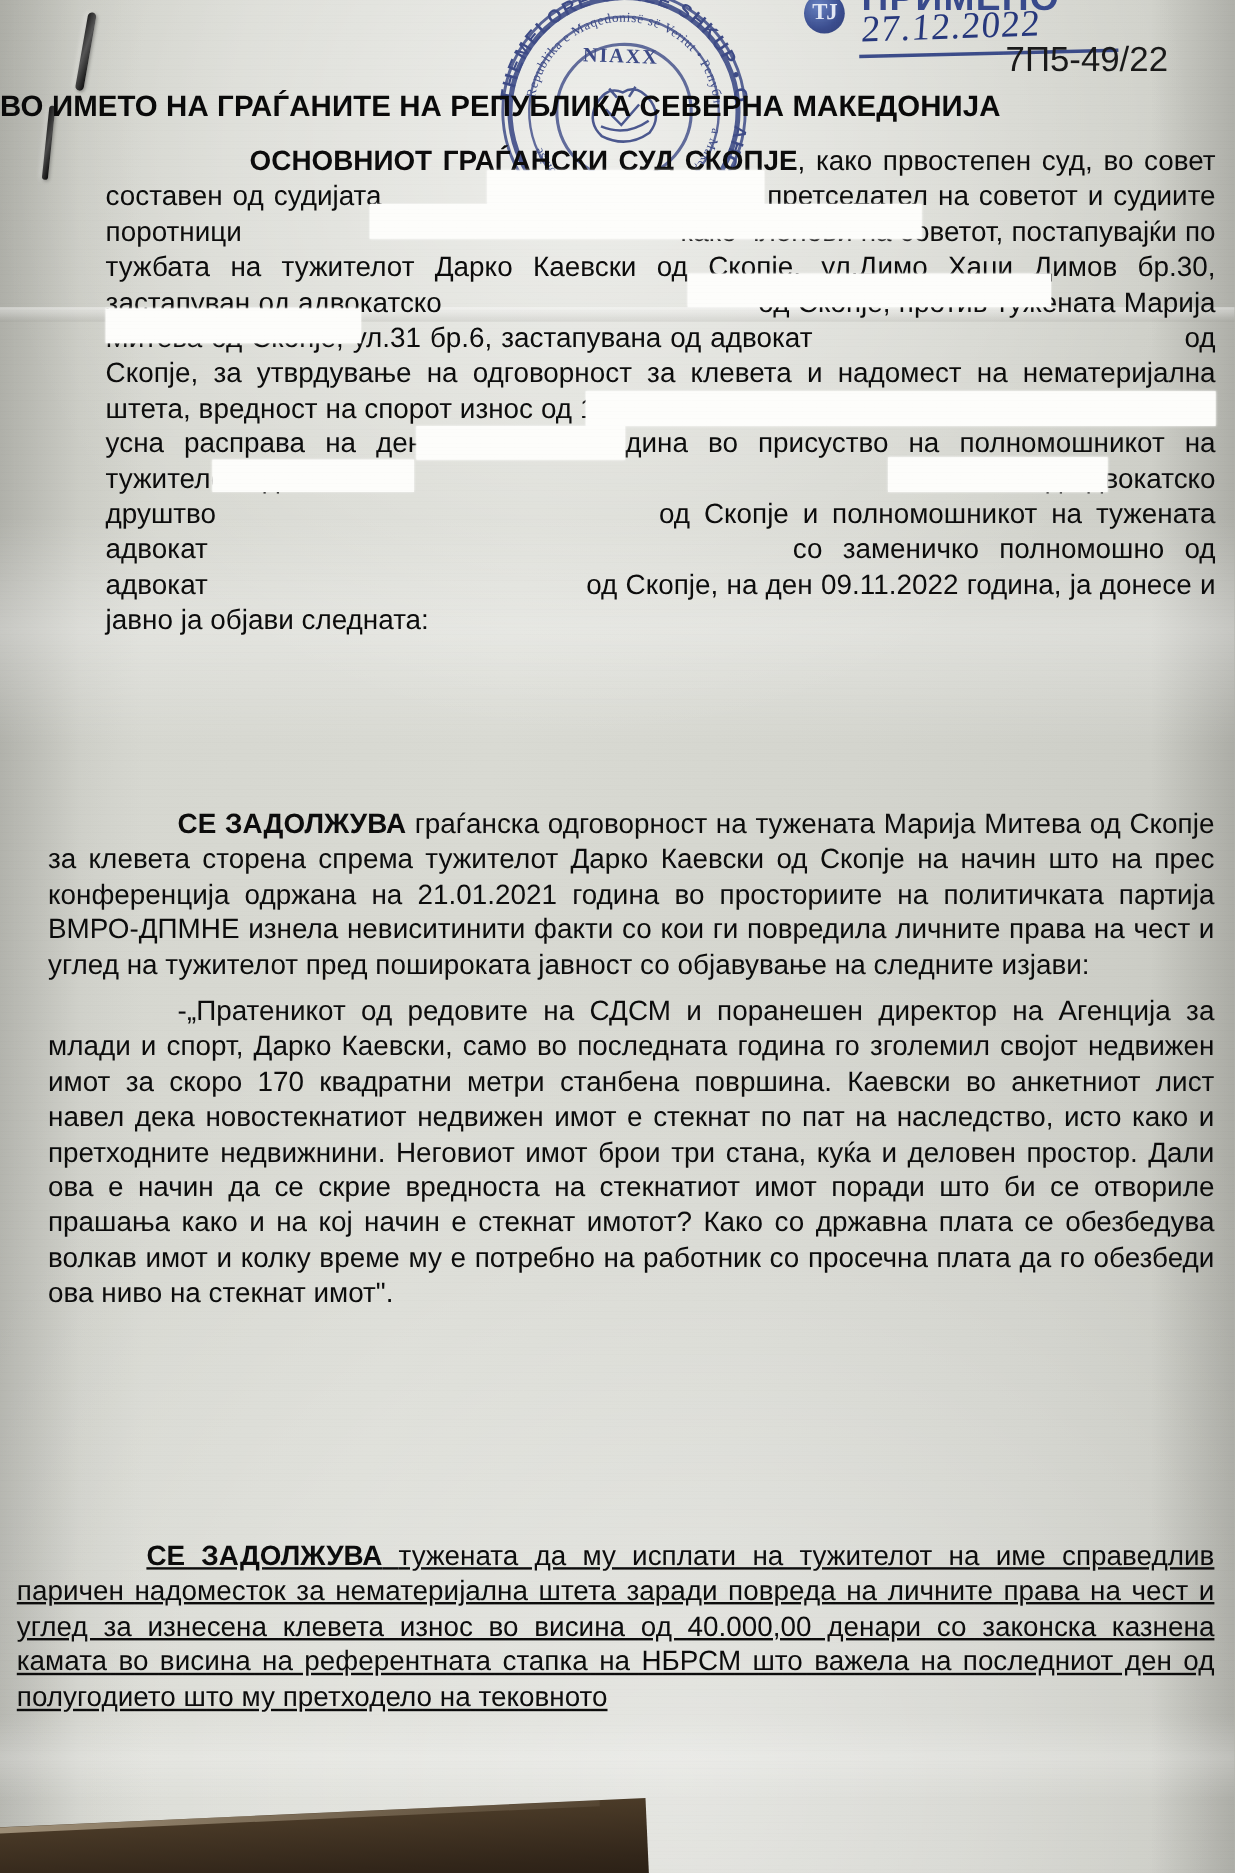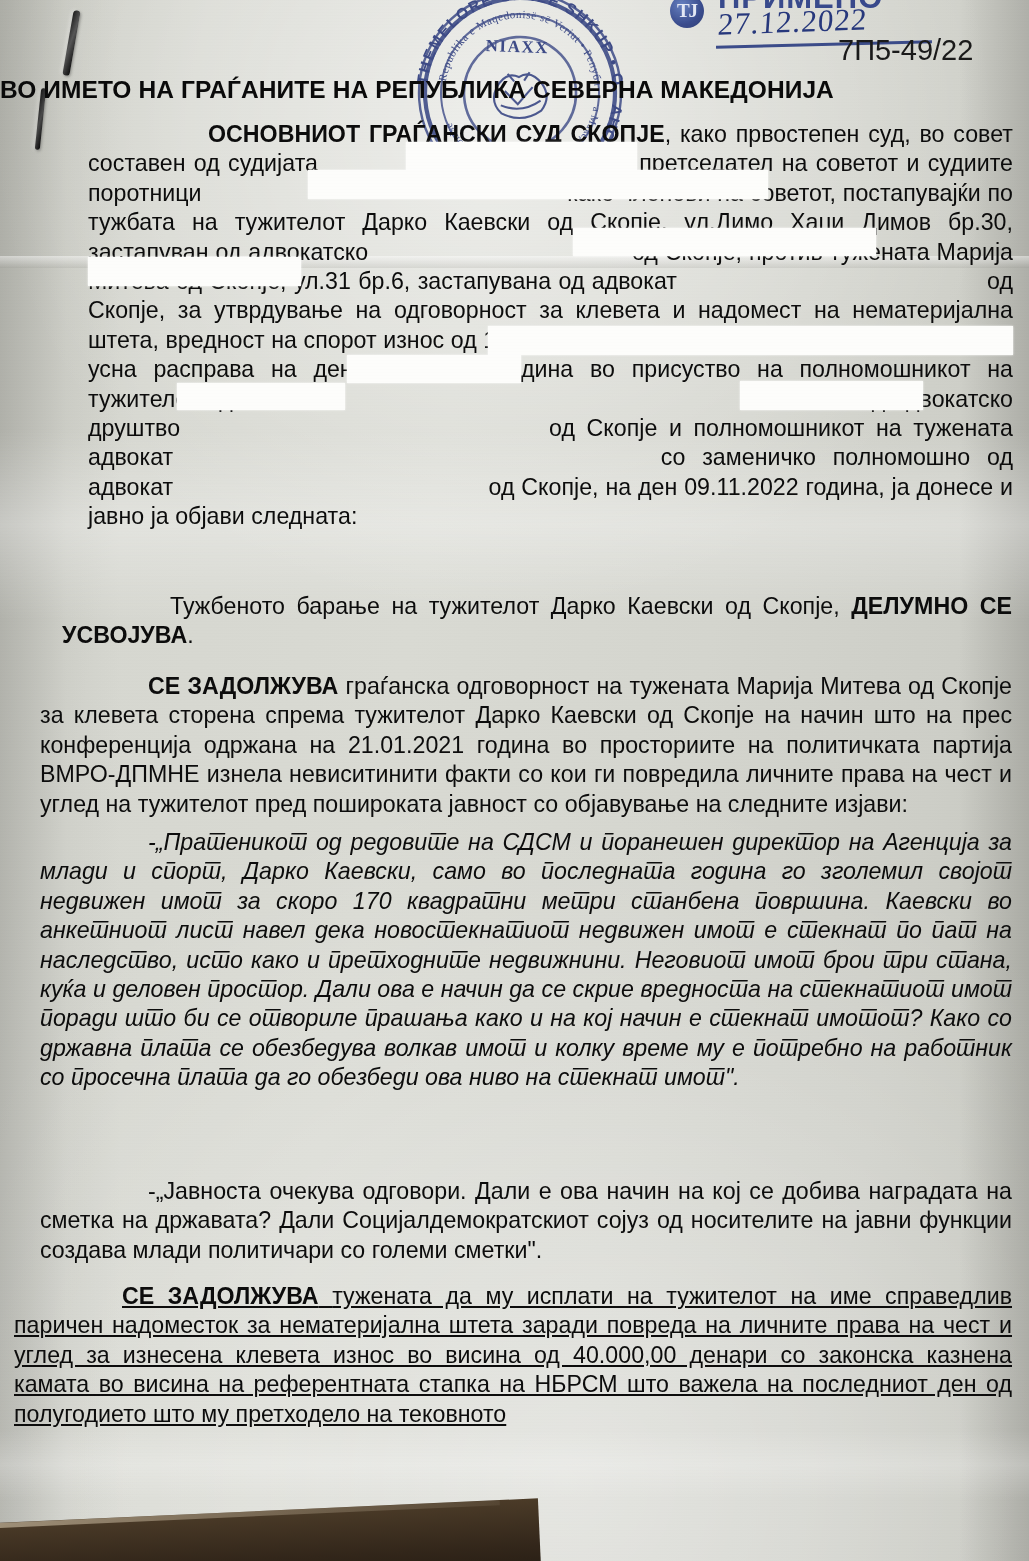--- a/index.html
+++ b/index.html
@@ -169,21 +169,21 @@
   }
   .para b { font-weight: bold; margin-top: 32px; }
   .indent { display: inline-block; width: 120px; }
   .indent-s { display: inline-block; width: 108px; }
 
   #intro      { left: 88px; top: 120px;  width: 925px; }
   #presuda-h  { left: 0;    top: 500px;  width: 1029px; text-align: center;
                 font-size: 24px; font-weight: bold; letter-spacing: 5px; }
   #p-usvojuva { left: 62px; top: 592px;  width: 950px; }
   #p-utvrduva { left: 40px; top: 672px;  width: 972px; }
-  #q1         { left: 40px; top: 828px;  width: 972px; font-style: italic; }
+  #q1         { left: 40px; top: 828px;  width: 972px; }
   #q2         { left: 40px; top: 1087px; width: 972px; }
   #q3         { left: 40px; top: 1177px; width: 972px; }
   #p-zadolzuva{ left: 14px; top: 1282px; width: 998px; text-decoration: underline; }
 
   
   .redact {
     position: absolute;
     background: #fdfdfb;
     box-shadow: 0 0 2px rgba(255,255,255,0.9);
   }
@@ -255,35 +255,28 @@
   <div class="redact" style="left:308px; top:170px; width:460px; height:29px;"></div>
   <div class="redact" style="left:573px; top:228px; width:303px; height:28px;"></div>
   <div class="redact" style="left:88px;  top:257px; width:213px; height:29px;"></div>
   <div class="redact" style="left:488px; top:326px; width:525px; height:29px;"></div>
   <div class="redact" style="left:347px; top:355px; width:174px; height:28px;"></div>
   <div class="redact" style="left:177px; top:383px; width:168px; height:27px;"></div>
   <div class="redact" style="left:740px; top:381px; width:183px; height:29px;"></div>
 
   <div id="presuda-h">П Р Е С У Д А</div>
 
-  <div class="para" id="p-usvojuva">
-    <span class="indent-s"></span><span>Тужбеното барање на тужителот Дарко Каевски од Скопје,</span>
-    <b>ДЕЛУМНО СЕ УСВОЈУВА</b><span>.</span>
-  </div>
 
   <div class="para" id="p-utvrduva">
     <span class="indent-s"></span><b>СЕ ЗАДОЛЖУВА</b>
     <span>граѓанска одговорност на тужената Марија Митева од Скопје за клевета сторена спрема тужителот Дарко Каевски од Скопје на начин што на прес конференција одржана на 21.01.2021 година во просториите на политичката партија ВМРО-ДПМНЕ изнела невиситинити факти со кои ги повредила личните права на чест и углед на тужителот пред пошироката јавност со објавување на следните изјави:</span>
   </div>
 
   <div class="para" id="q1">
     <span class="indent-s"></span><span>-„Пратеникот од редовите на СДСМ и поранешен директор на Агенција за млади и спорт, Дарко Каевски, само во последната година го зголемил својот недвижен имот за скоро 170 квадратни метри станбена површина. Каевски во анкетниот лист навел дека новостекнатиот недвижен имот е стекнат по пат на наследство, исто како и претходните недвижнини. Неговиот имот брои три стана, куќа и деловен простор. Дали ова е начин да се скрие вредноста на стекнатиот имот поради што би се отвориле прашања како и на кој начин е стекнат имотот? Како со државна плата се обезбедува волкав имот и колку време му е потребно на работник со просечна плата да го обезбеди ова ниво на стекнат имот".</span>
-  </div>
-  <div class="para" id="q3">
-    <span class="indent-s"></span><span>-„Јавноста очекува одговори. Дали е ова начин на кој се добива наградата на сметка на државата? Дали Социјалдемократскиот сојуз од носителите на јавни функции создава млади политичари со големи сметки".</span>
   </div>
 
   <div class="para" id="p-zadolzuva">
     <span class="indent-s"></span><b>СЕ ЗАДОЛЖУВА</b>
     <span>тужената да му исплати на тужителот на име справедлив паричен надоместок за нематеријална штета заради повреда на личните права на чест и углед за изнесена клевета износ во висина од 40.000,00 денари со законска казнена камата во висина на референтната стапка на НБРСМ што важела на последниот ден од полугодието што му претходело на тековното</span>
   </div>
 
   <div class="paper-noise"></div>
   <div class="desk-edge"></div>
   <div class="desk-edge-hi"></div>

